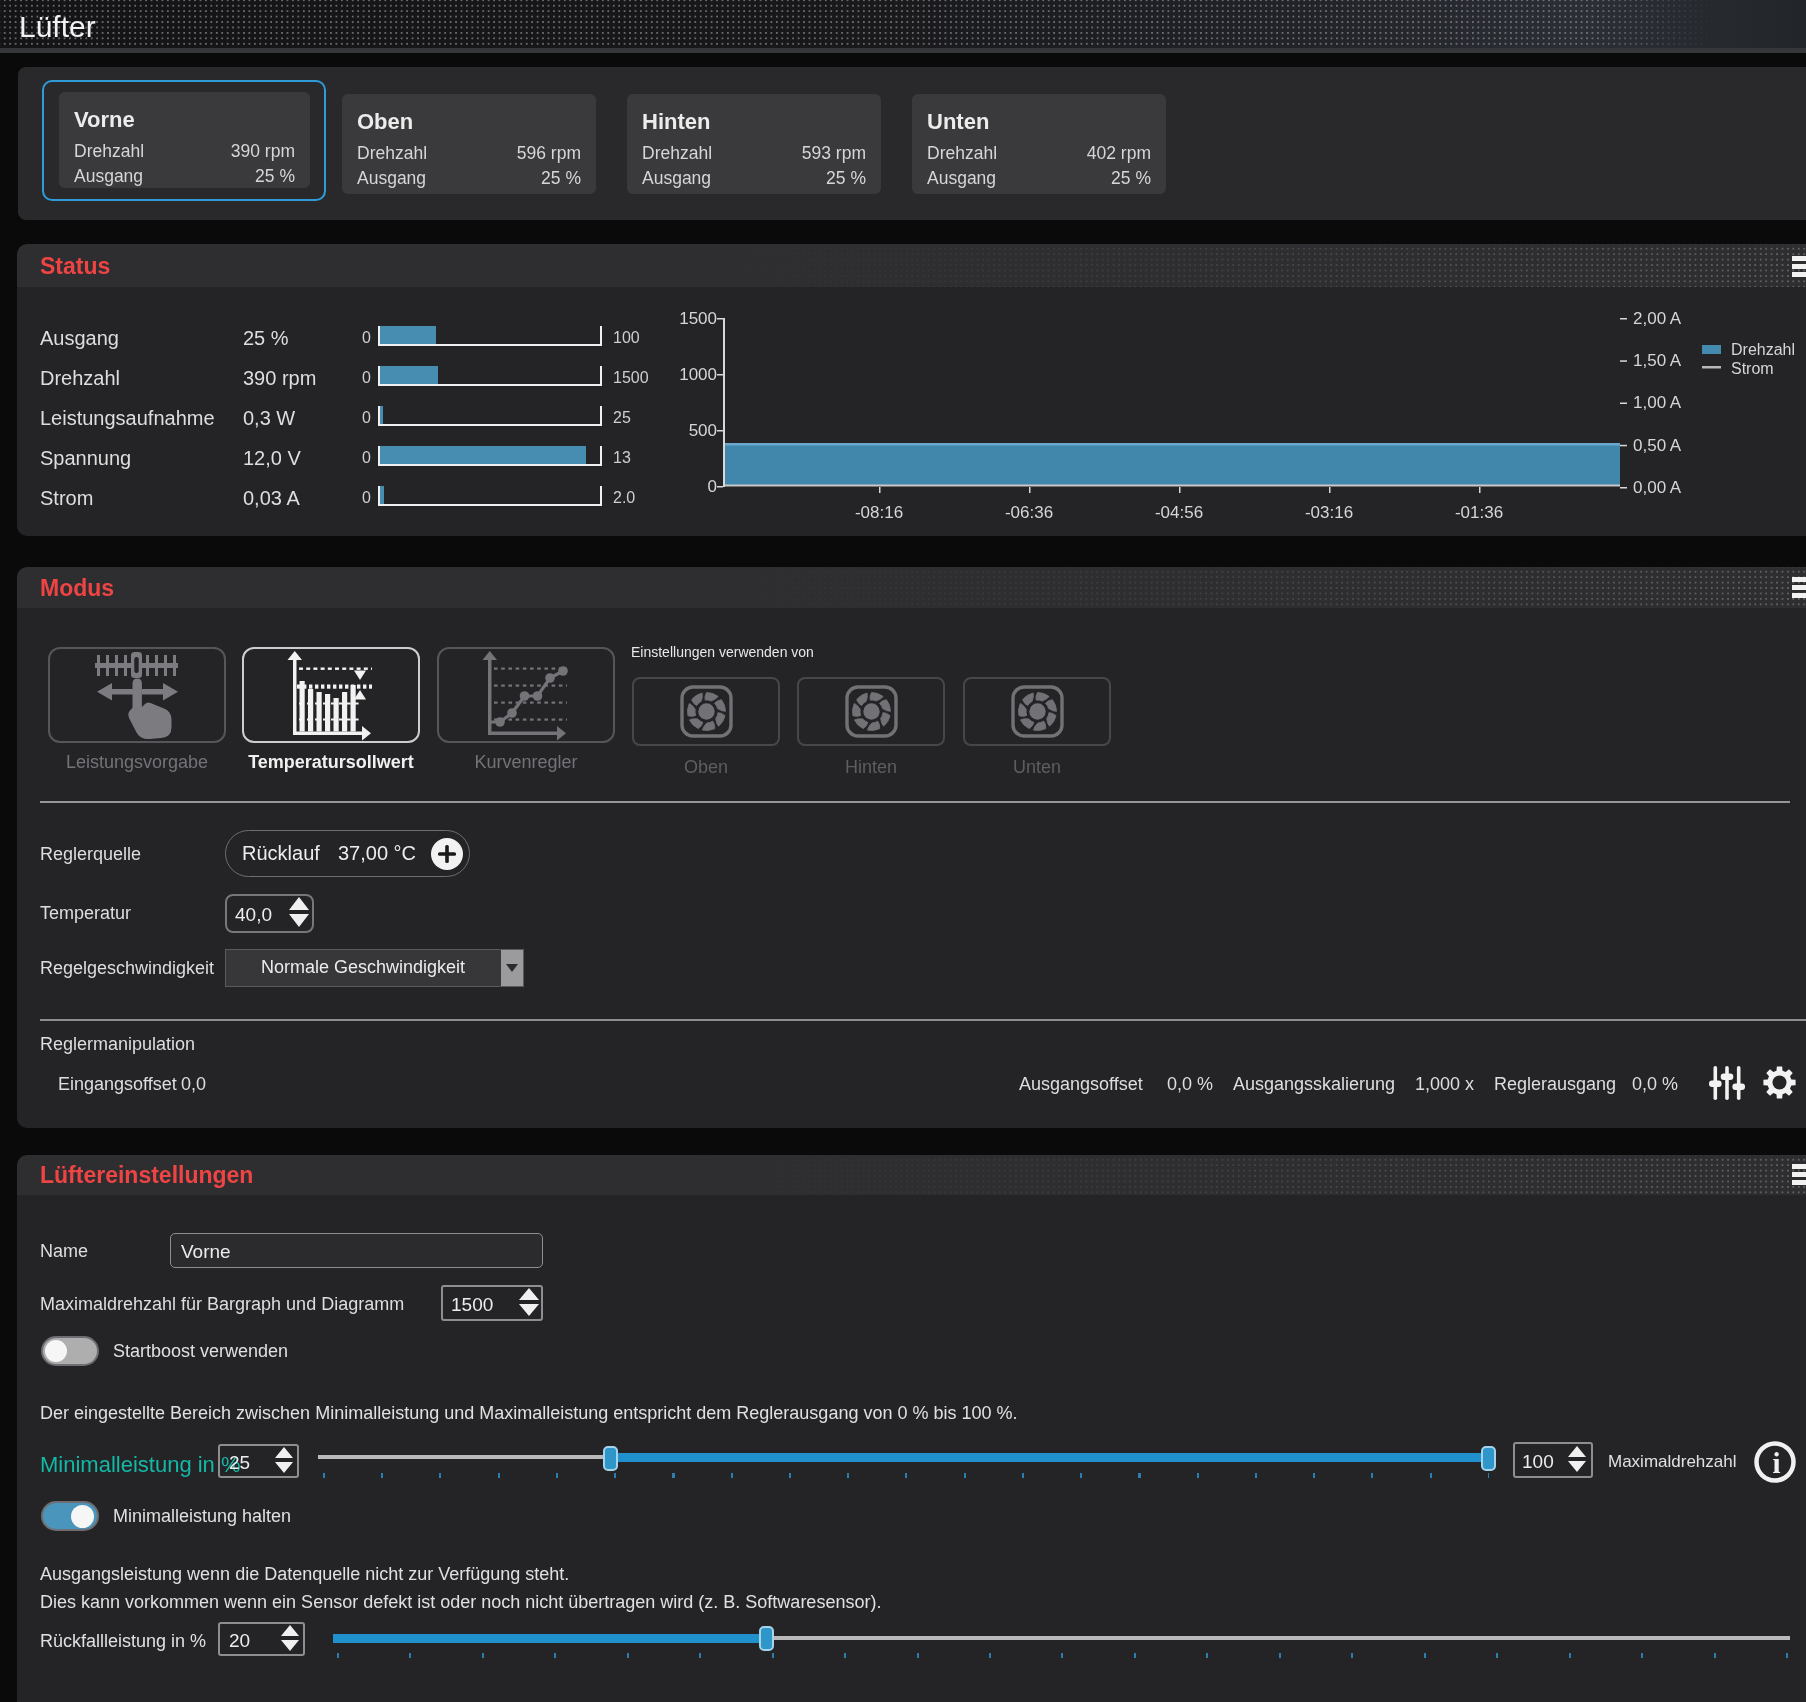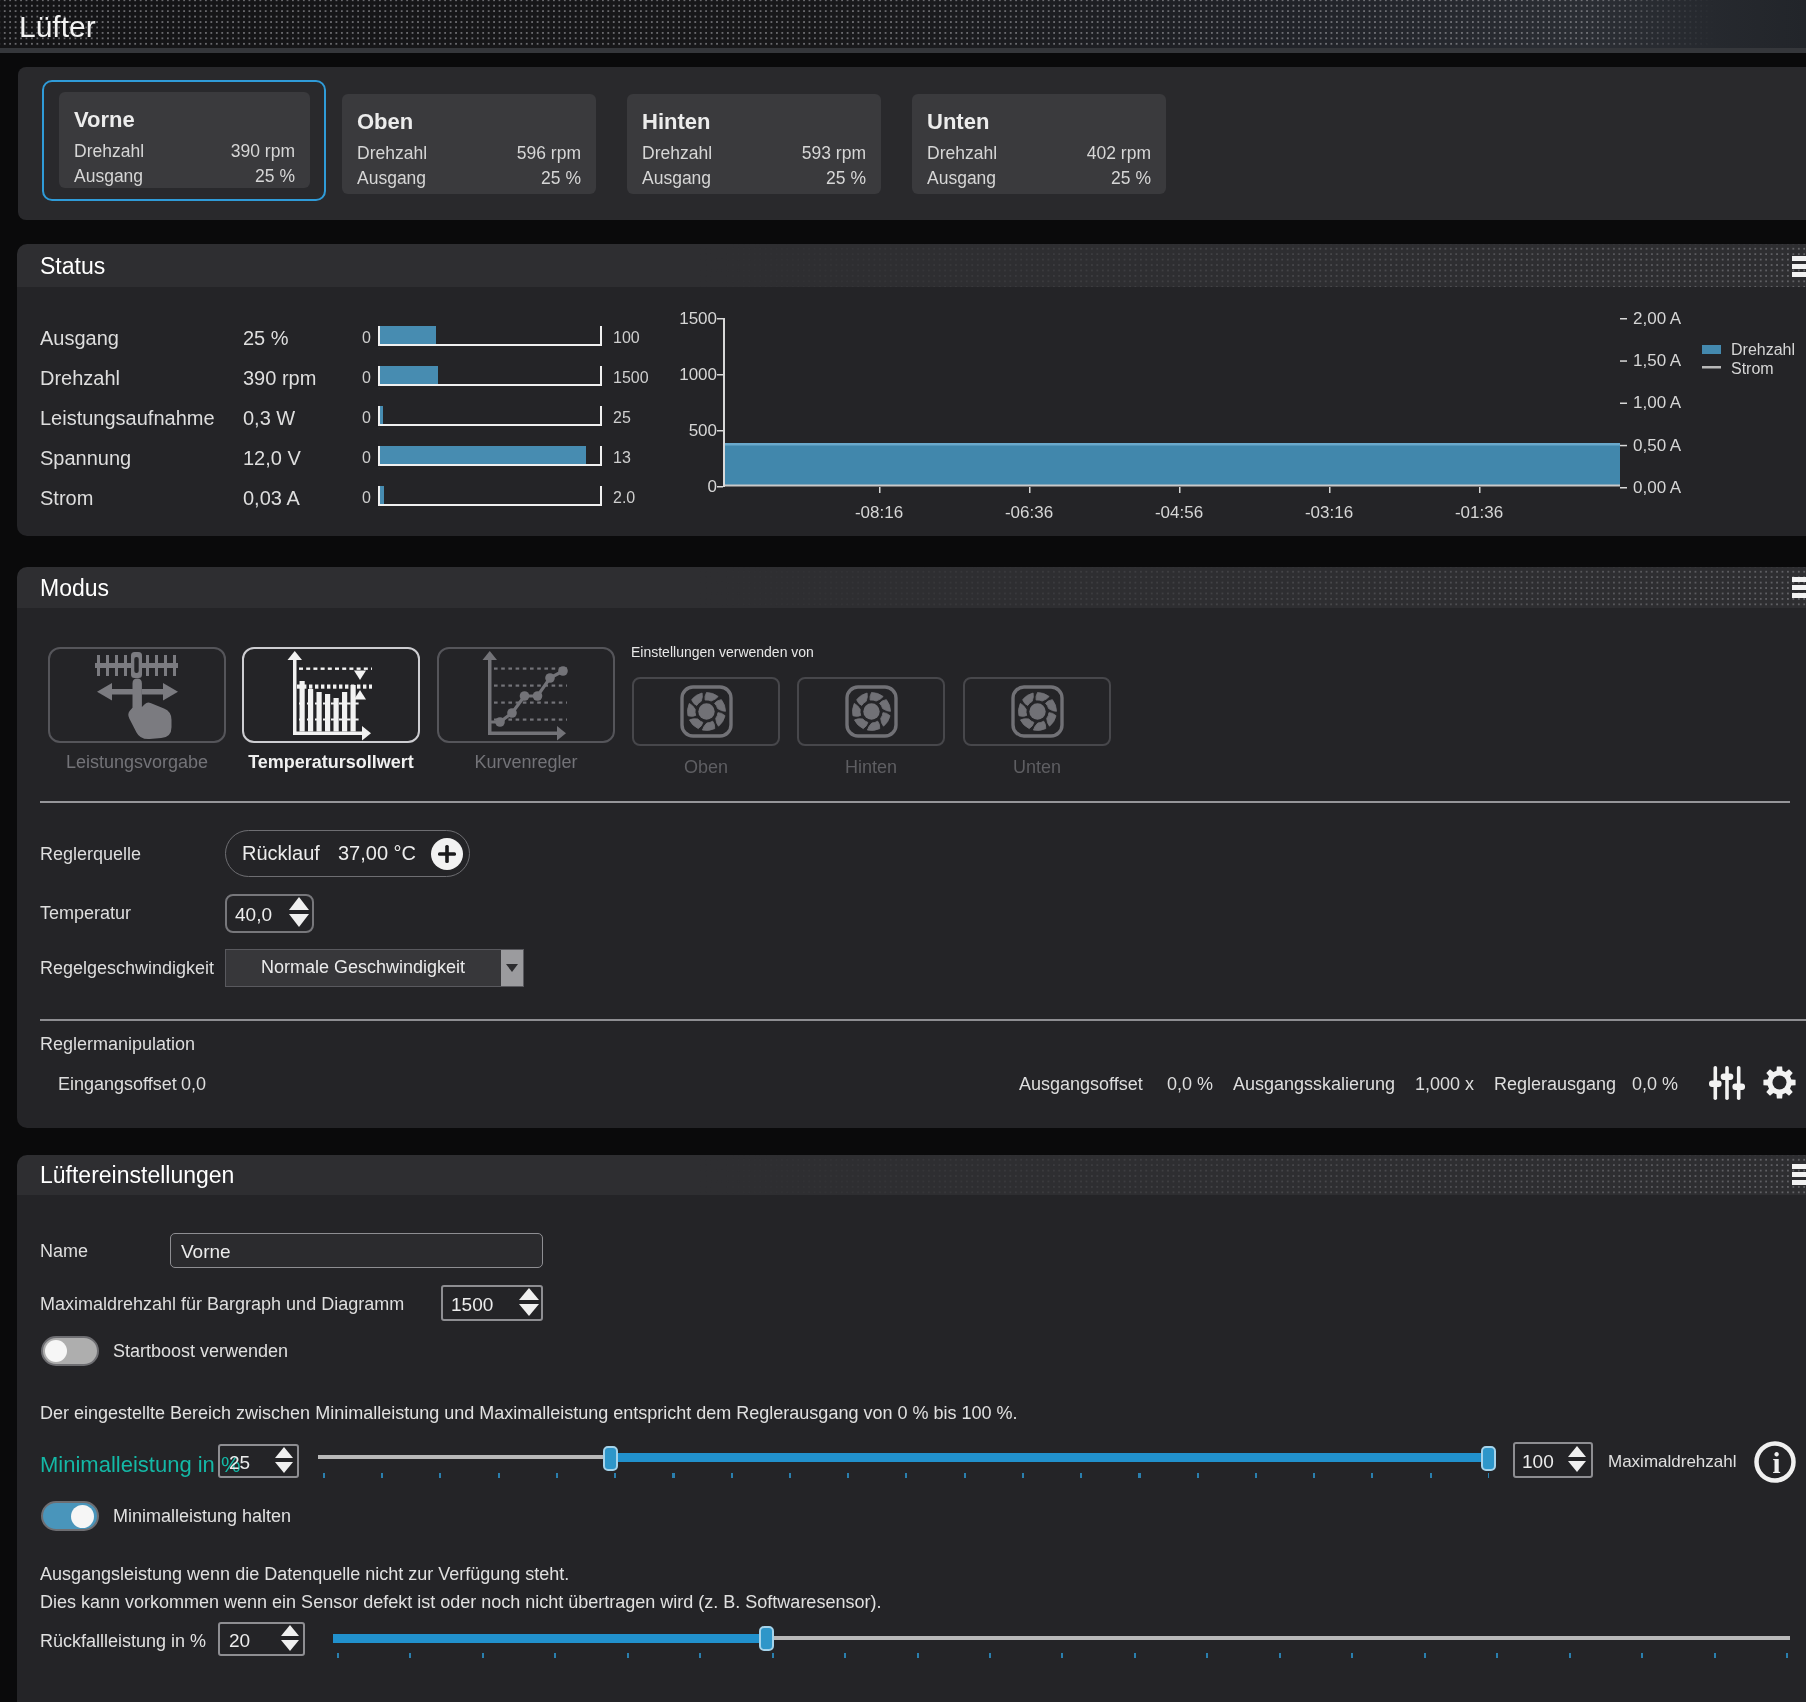--- a/index.html
+++ b/index.html
@@ -24,21 +24,21 @@
   .fancard .v { float:right; }
   .selring { position:absolute; left:42px; top:80px; width:284px; height:121px; border:2.5px solid #2f9bd8; border-radius:10px; }
 
   
   .phead { position:absolute; background:#2e2e31; border-radius:10px 0 0 0; overflow:hidden; }
   .phead .dots { position:absolute; inset:0;
     background-image:radial-gradient(circle, rgba(150,150,155,0.5) 1.0px, transparent 1.3px);
     background-size:5.45px 5.45px; background-position:1px 2px;
     -webkit-mask-image:linear-gradient(90deg,transparent 38%,rgba(0,0,0,.35) 65%,rgba(0,0,0,.85) 92%,#000 100%);
     mask-image:linear-gradient(90deg,transparent 38%,rgba(0,0,0,.35) 65%,rgba(0,0,0,.85) 92%,#000 100%); }
-  .phead .ht { position:absolute; left:23px; top:50%; transform:translateY(-50%); font-size:23px; font-weight:normal; color:#ffffff; }
+  .phead .ht { position:absolute; left:23px; top:50%; transform:translateY(-50%); font-size:23px; font-weight:bold; color:#ef4444; }
   .pbody { position:absolute; background:#242427; border-radius:0 0 0 10px; }
   .burger { position:absolute; width:22px; }
   .burger div { height:5px; background:#f2f2f2; margin-bottom:3px; }
 
   
   .srow { position:absolute; left:40px; font-size:20px; color:#dedede; }
   .sval { position:absolute; left:243px; font-size:20px; color:#dedede; }
   .bar0 { position:absolute; font-size:16px; color:#cfcfcf; text-align:right; width:30px; }
   .barmax { position:absolute; left:613px; font-size:16px; color:#cfcfcf; }
   .bar { position:absolute; left:378px; width:224px; height:20px; border-left:2px solid #f0f0f0; border-right:2px solid #f0f0f0; border-bottom:2px solid #f0f0f0; }

